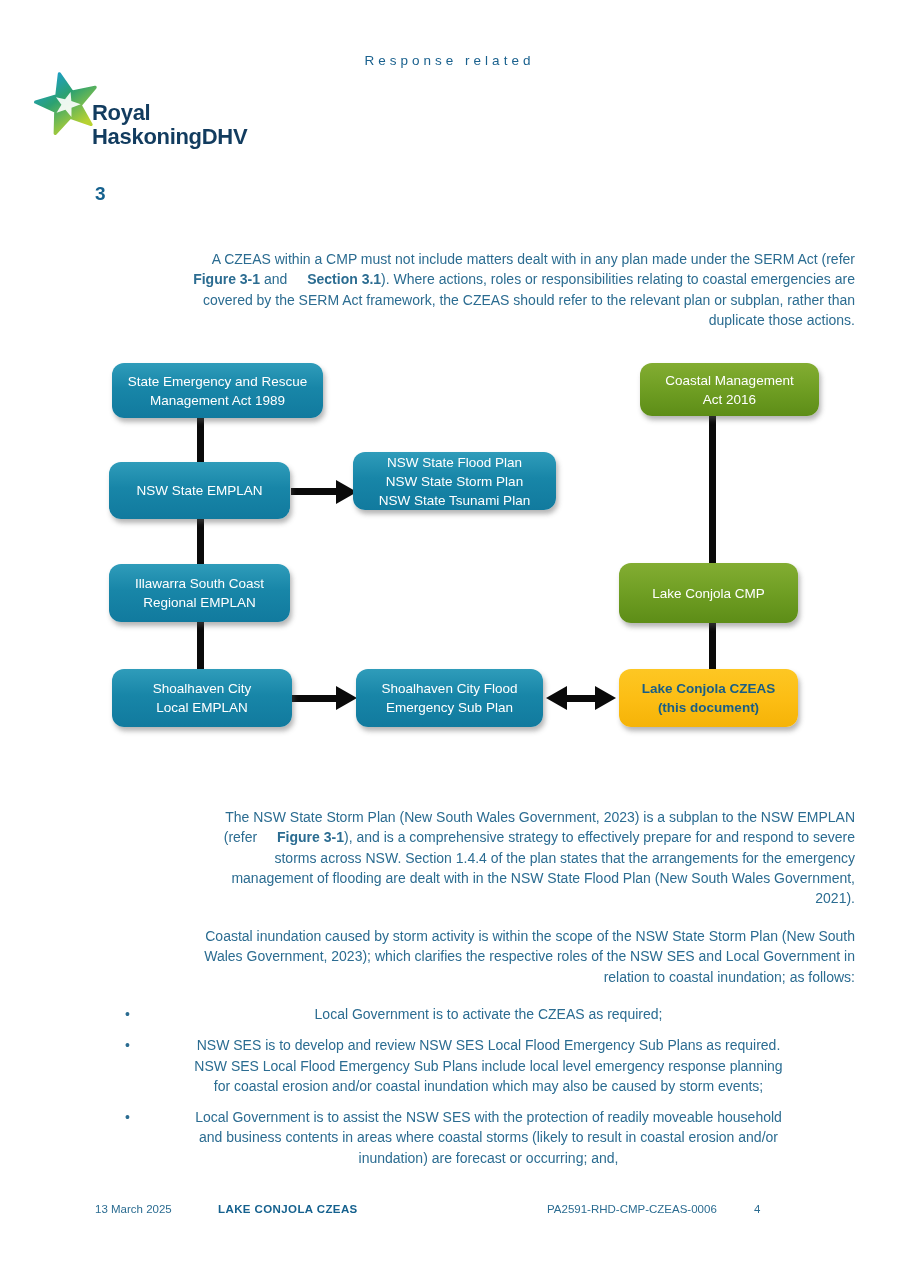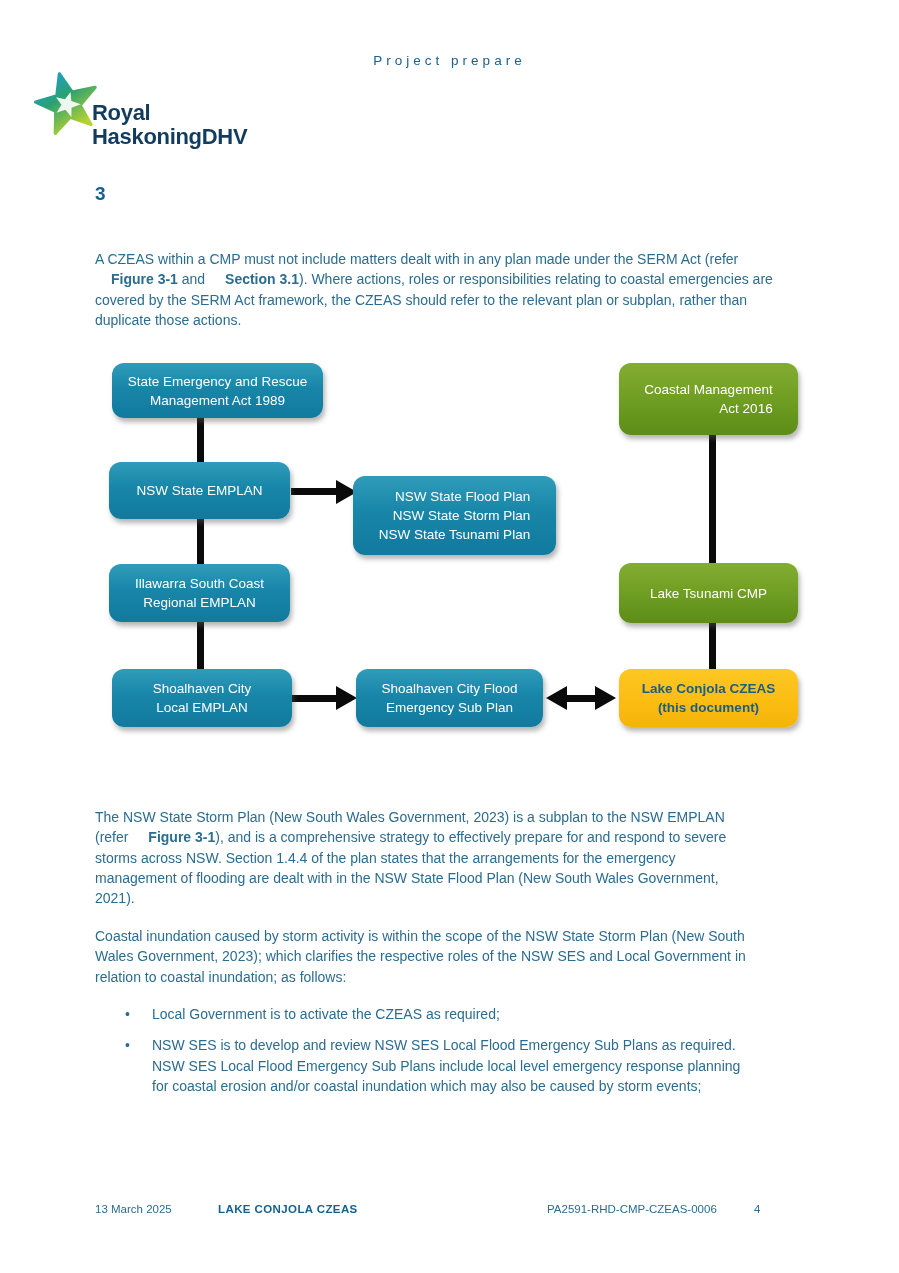--- a/index.html
+++ b/index.html
@@ -28,31 +28,31 @@
   .h-num{top:183px;left:95px;font-size:19px;font-weight:bold;color:#15618e;}
   .h-title{
     top:183px;left:163px;width:660px;
     font-size:19px;font-weight:bold;color:#15618e;
     line-height:37px;white-space:pre-line;
   }
 
   
   .body-text{
     font-size:14px;line-height:20.3px;color:#2b6c91;
-    white-space:pre-wrap;width:760px;left:95px;
+    white-space:pre-wrap;width:760px;left:95px;text-align:right;
   }
   .body-text b{font-weight:bold;padding-left:16px;}
   .caption{
     left:95px;top:751px;width:760px;
     font-size:11.5px;line-height:17px;font-style:italic;color:#2b6c91;
     white-space:pre-wrap;
   }
   .bullets{
     left:125px;top:1004px;width:700px;margin:0;padding:0;list-style:none;
-    font-size:14px;line-height:20.3px;color:#2b6c91;
+    font-size:14px;line-height:20.3px;color:#2b6c91;text-align:center;
   }
   .bullets li{position:relative;padding-left:27px;margin-bottom:11px;white-space:pre-wrap;}
   .bullets li::before{content:"\2022";position:absolute;left:0;top:0;font-size:14px;}
 
   
   .dbox{
     position:absolute;z-index:2;
     display:flex;align-items:center;justify-content:center;text-align:center;
     font-size:13.5px;line-height:19px;color:#ffffff;
     border-radius:12px;white-space:pre-line;
@@ -68,21 +68,21 @@
 
   
   .footer-text{font-size:11.5px;color:#2b6c91;top:1203px;}
   .footer-title{font-weight:bold;color:#15618e;letter-spacing:0.4px;}
 </style>
 </head>
 <body>
 
 <div class="page">
 
-  <div class="abs project-related">Project prepare</div>
+  <div class="abs project-related">Response related</div>
 
   <svg class="abs star-logo" viewBox="0 0 100 100" xmlns="http://www.w3.org/2000/svg">
     <defs>
       <linearGradient id="starg" x1="0.15" y1="0" x2="0.55" y2="1">
         <stop offset="0" stop-color="#1b9ed6"></stop>
         <stop offset="0.45" stop-color="#2ba171"></stop>
         <stop offset="1" stop-color="#b8d232"></stop>
       </linearGradient>
     </defs>
     <g transform="rotate(-14 50 52)">
@@ -113,29 +113,29 @@
 
     <div class="conn" style="left:291px;top:694.5px;width:47px;height:7px;"></div>
     <div class="arrowhead ah-right" style="left:336px;top:686px;"></div>
 
     <div class="arrowhead ah-left" style="left:546px;top:686px;"></div>
     <div class="conn" style="left:563px;top:694.5px;width:36px;height:7px;"></div>
     <div class="arrowhead ah-right" style="left:595px;top:686px;"></div>
 
     <div class="dbox blue" style="left:112px;top:363px;width:211px;height:55px;">State Emergency and Rescue
 Management Act 1989</div>
-    <div class="dbox green" style="left:619px;top:363px;width:179px;height:72px;text-align:right;">Coastal Management
+    <div class="dbox green" style="left:640px;top:363px;width:179px;height:53px;">Coastal Management
 Act 2016</div>
     <div class="dbox blue" style="left:109px;top:462px;width:181px;height:57px;">NSW State EMPLAN</div>
-    <div class="dbox blue" style="left:353px;top:476px;width:203px;height:79px;text-align:right;">NSW State Flood Plan
+    <div class="dbox blue" style="left:353px;top:452px;width:203px;height:58px;">NSW State Flood Plan
 NSW State Storm Plan
 NSW State Tsunami Plan</div>
     <div class="dbox blue" style="left:109px;top:564px;width:181px;height:58px;">Illawarra South Coast
 Regional EMPLAN</div>
-    <div class="dbox green" style="left:619px;top:563px;width:179px;height:60px;">Lake Tsunami CMP</div>
+    <div class="dbox green" style="left:619px;top:563px;width:179px;height:60px;">Lake Conjola CMP</div>
     <div class="dbox blue" style="left:112px;top:669px;width:180px;height:58px;">Shoalhaven City
 Local EMPLAN</div>
     <div class="dbox blue" style="left:356px;top:669px;width:187px;height:58px;">Shoalhaven City Flood
 Emergency Sub Plan</div>
     <div class="dbox yellow" style="left:619px;top:669px;width:179px;height:58px;color:#185e86;">Lake Conjola CZEAS
 (this document)</div>
   </div>
 
 
   <div class="abs body-text" style="top:807px;"><span>The NSW State Storm Plan (New South Wales Government, 2023) is a subplan to the NSW EMPLAN
@@ -146,20 +146,23 @@
 
   <div class="abs body-text" style="top:926px;">Coastal inundation caused by storm activity is within the scope of the NSW State Storm Plan (New South
 Wales Government, 2023); which clarifies the respective roles of the NSW SES and Local Government in
 relation to coastal inundation; as follows:</div>
 
   <ul class="abs bullets">
     <li>Local Government is to activate the CZEAS as required;</li>
     <li>NSW SES is to develop and review NSW SES Local Flood Emergency Sub Plans as required.
 NSW SES Local Flood Emergency Sub Plans include local level emergency response planning
 for coastal erosion and/or coastal inundation which may also be caused by storm events;</li>
+    <li>Local Government is to assist the NSW SES with the protection of readily moveable household
+and business contents in areas where coastal storms (likely to result in coastal erosion and/or
+inundation) are forecast or occurring; and,</li>
   </ul>
 
   <div class="abs footer-text" style="left:95px;">13 March 2025</div>
   <div class="abs footer-text footer-title" style="left:218px;">LAKE CONJOLA CZEAS</div>
   <div class="abs footer-text" style="left:547px;">PA2591-RHD-CMP-CZEAS-0006</div>
   <div class="abs footer-text" style="left:754px;">4</div>
 
 </div>
 
 </body></html>

